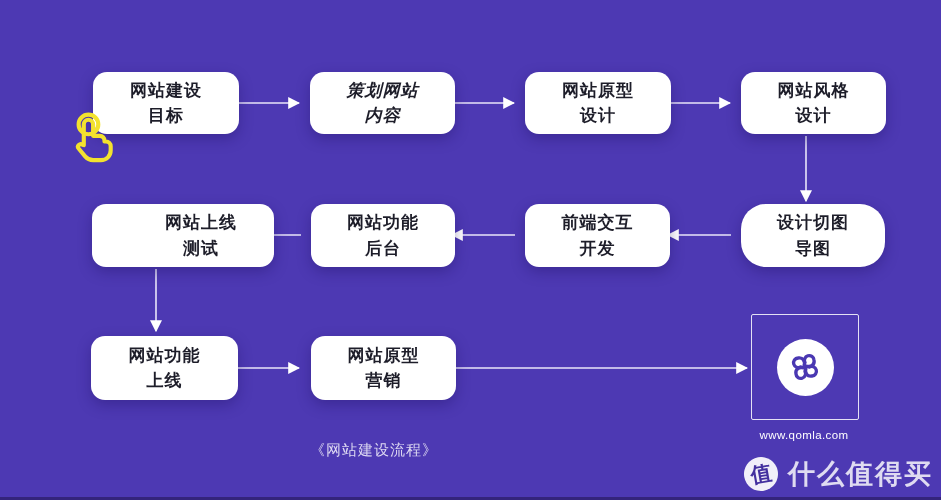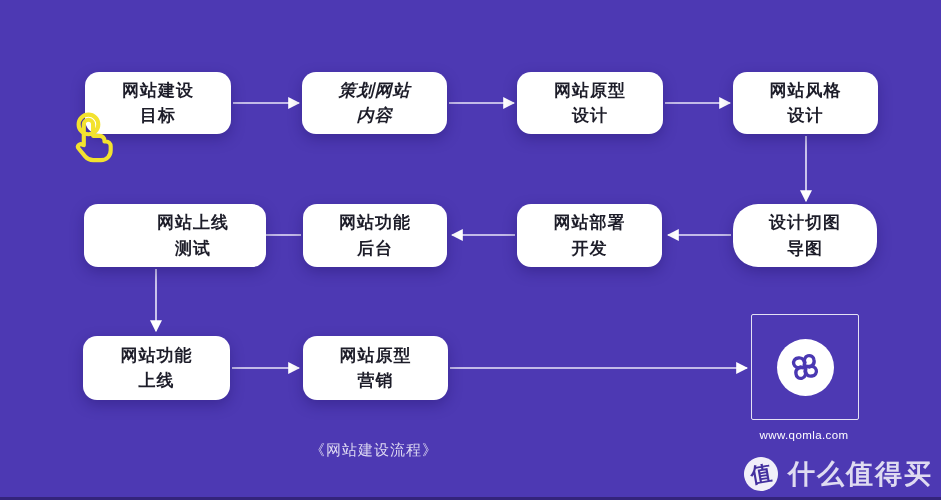--- a/index.html
+++ b/index.html
@@ -8,20 +8,21 @@
     position:relative;width:941px;height:500px;overflow:hidden;
     background:#4d39b3;
   }
   .arrows{position:absolute;left:0;top:0;width:941px;height:500px;}
   .node{
     position:absolute;background:#ffffff;border-radius:14px;
     display:flex;align-items:center;justify-content:center;text-align:center;
     font-size:17px;font-weight:700;line-height:1.5;color:#1d1d29;
     white-space:pre-line;letter-spacing:1px;
     box-shadow:0 5px 14px rgba(28,15,95,.35);
+    margin-left:8px;
   }
   .r1c1{left:85px;top:72px;width:146px;height:62px;}
   .r1c2{left:302px;top:72px;width:145px;height:62px;font-style:italic;}
   .r1c3{left:517px;top:72px;width:146px;height:62px;}
   .r1c4{left:733px;top:72px;width:145px;height:62px;}
   .r2c1{left:84px;top:204px;width:146px;height:63px;padding-left:36px;}
   .r2c2{left:303px;top:204px;width:144px;height:63px;}
   .r2c3{left:517px;top:204px;width:145px;height:63px;}
   .r2c4{left:733px;top:204px;width:144px;height:63px;border-radius:25px;}
   .r3c1{left:83px;top:336px;width:147px;height:64px;}
@@ -91,21 +92,21 @@
 内容</div>
   <div class="node r1c3">网站原型
 设计</div>
   <div class="node r1c4">网站风格
 设计</div>
 
   <div class="node r2c1">网站上线
 测试</div>
   <div class="node r2c2">网站功能
 后台</div>
-  <div class="node r2c3">网站部署
+  <div class="node r2c3">前端交互
 开发</div>
   <div class="node r2c4">设计切图
 导图</div>
 
   <div class="node r3c1">网站功能
 上线</div>
   <div class="node r3c2">网站原型
 营销</div>
 
   <div class="logo-box">

